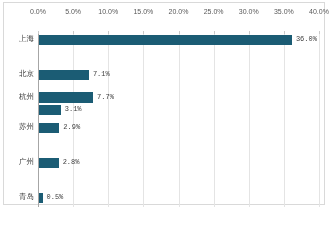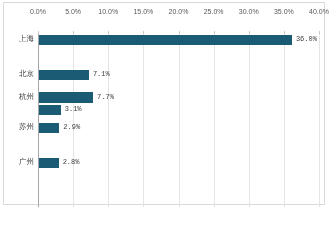--- a/index.html
+++ b/index.html
@@ -143,15 +143,22 @@
           <div class="bar-value" style="left: 25.3725px; line-height: 17.6px; color: rgb(64, 64, 64);">2.9%</div>
         </div>
       </div>
       <div class="cat-row" style="top: 123.2px; height: 17.6px;">
         <div class="cat-label" style="line-height: 17.6px; color: rgb(59, 59, 59);">广州</div>
         <div class="bar-wrap">
           <div class="bar" style="width: 19.67px; background: rgb(27, 92, 116); top: 3.5px;"></div>
           <div class="bar-value" style="left: 24.67px; line-height: 17.6px; color: rgb(64, 64, 64);">2.8%</div>
         </div>
       </div>
+      <div class="cat-row" style="top: 158.4px; height: 17.6px;">
+        <div class="cat-label" style="line-height: 17.6px; color: rgb(59, 59, 59);">青岛</div>
+        <div class="bar-wrap">
+          <div class="bar" style="width: 3.5125px; background: rgb(27, 92, 116); top: 3.5px;"></div>
+          <div class="bar-value" style="left: 8.5125px; line-height: 17.6px; color: rgb(64, 64, 64);">0.5%</div>
+        </div>
+      </div>
     </div>
 
 </div>
 
 </body></html>

